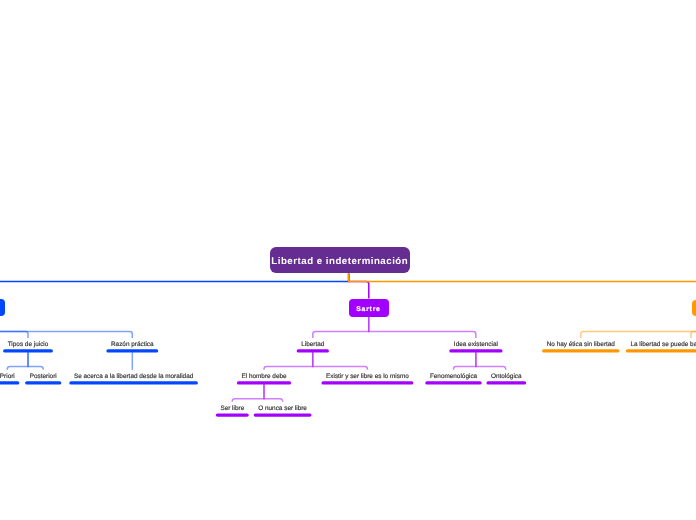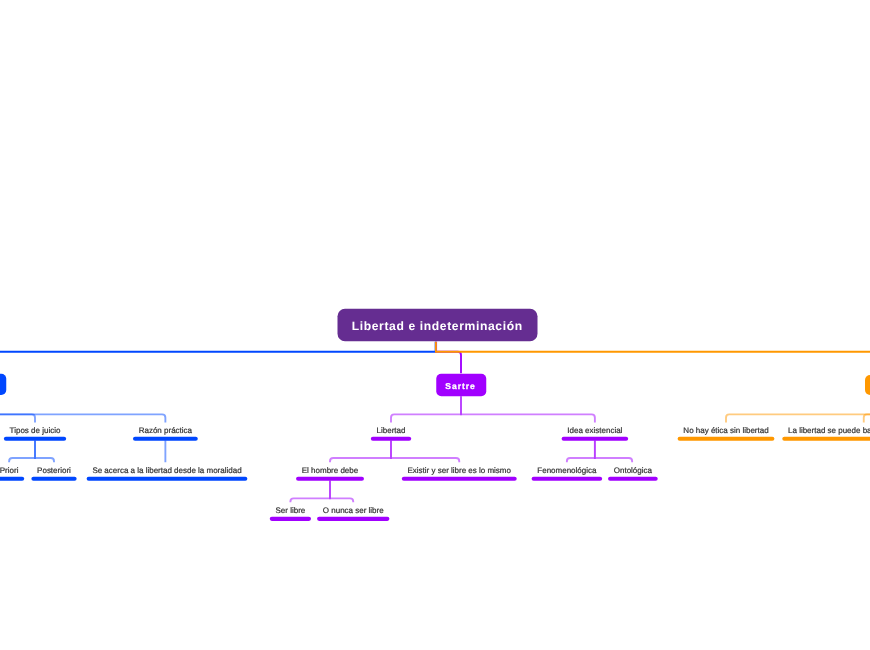--- a/index.html
+++ b/index.html
@@ -36,21 +36,21 @@
       <path d="M 28 352.3 L 28 366.4 L 40.6 366.4 Q 43.2 366.4 43.2 369 L 43.2 369.8" fill="none" stroke="#0047ff" stroke-width="1.5" stroke-opacity="0.5"></path>
       <path d="M 132.3 352.3 L 132.3 369.8" fill="none" stroke="#0047ff" stroke-width="1.5" stroke-opacity="0.5"></path>
       <path d="M 312.8 352.3 L 312.8 366.4 L 266.6 366.4 Q 264 366.4 264 369 L 264 369.8" fill="none" stroke="#a100ff" stroke-width="1.5" stroke-opacity="0.5"></path>
       <path d="M 312.8 352.3 L 312.8 366.4 L 364.79999999999995 366.4 Q 367.4 366.4 367.4 369 L 367.4 369.8" fill="none" stroke="#a100ff" stroke-width="1.5" stroke-opacity="0.5"></path>
       <path d="M 475.9 352.3 L 475.9 366.4 L 456.1 366.4 Q 453.5 366.4 453.5 369 L 453.5 369.8" fill="none" stroke="#a100ff" stroke-width="1.5" stroke-opacity="0.5"></path>
       <path d="M 475.9 352.3 L 475.9 366.4 L 503.09999999999997 366.4 Q 505.7 366.4 505.7 369 L 505.7 369.8" fill="none" stroke="#a100ff" stroke-width="1.5" stroke-opacity="0.5"></path>
       <path d="M 264 384.3 L 264 398.7 L 234.9 398.7 Q 232.3 398.7 232.3 401.3 L 232.3 401.8" fill="none" stroke="#a100ff" stroke-width="1.5" stroke-opacity="0.5"></path>
       <path d="M 264 384.3 L 264 398.7 L 280 398.7 Q 282.6 398.7 282.6 401.3 L 282.6 401.8" fill="none" stroke="#a100ff" stroke-width="1.5" stroke-opacity="0.5"></path>
     </svg>
 
-  <div class="pill" style="left:270px;top:247.4px;width:160px;height:25.9px;background:#652d91;font-size:9.7px;letter-spacing:0.5px;">
+  <div class="pill" style="left:270px;top:247.4px;width:140px;height:25.9px;background:#652d91;font-size:9.7px;letter-spacing:0.5px;">
     <span style="top:8.4px;margin-left:-0.25px;line-height:12px;">Libertad e indeterminación</span>
   </div>
 
   <div class="pill" style="left:348.9px;top:298.6px;width:40px;height:18.4px;background:#a100ff;font-size:6.8px;letter-spacing:0.78px;border-radius:4px;-webkit-text-stroke:0.22px #fff;">
     <span style="top:7.1px;margin-left:-0.45px;line-height:7px;">Sartre</span>
   </div>
 
   <div class="pill" style="left:-55px;top:299.3px;width:60px;height:17px;background:#0047ff;font-size:6.6px;border-radius:4px;">
     <span></span>
   </div>

